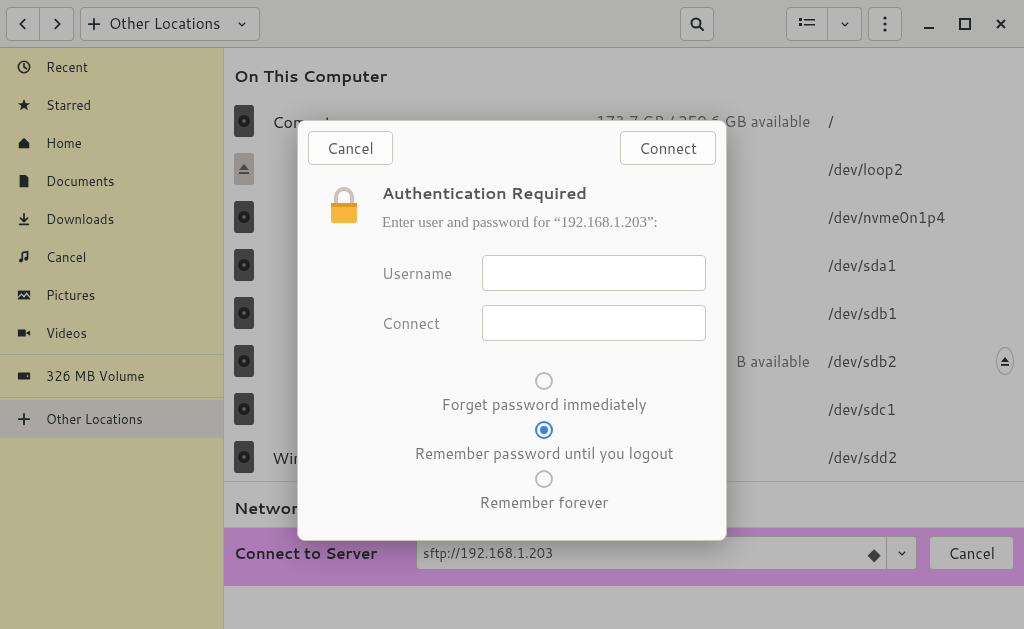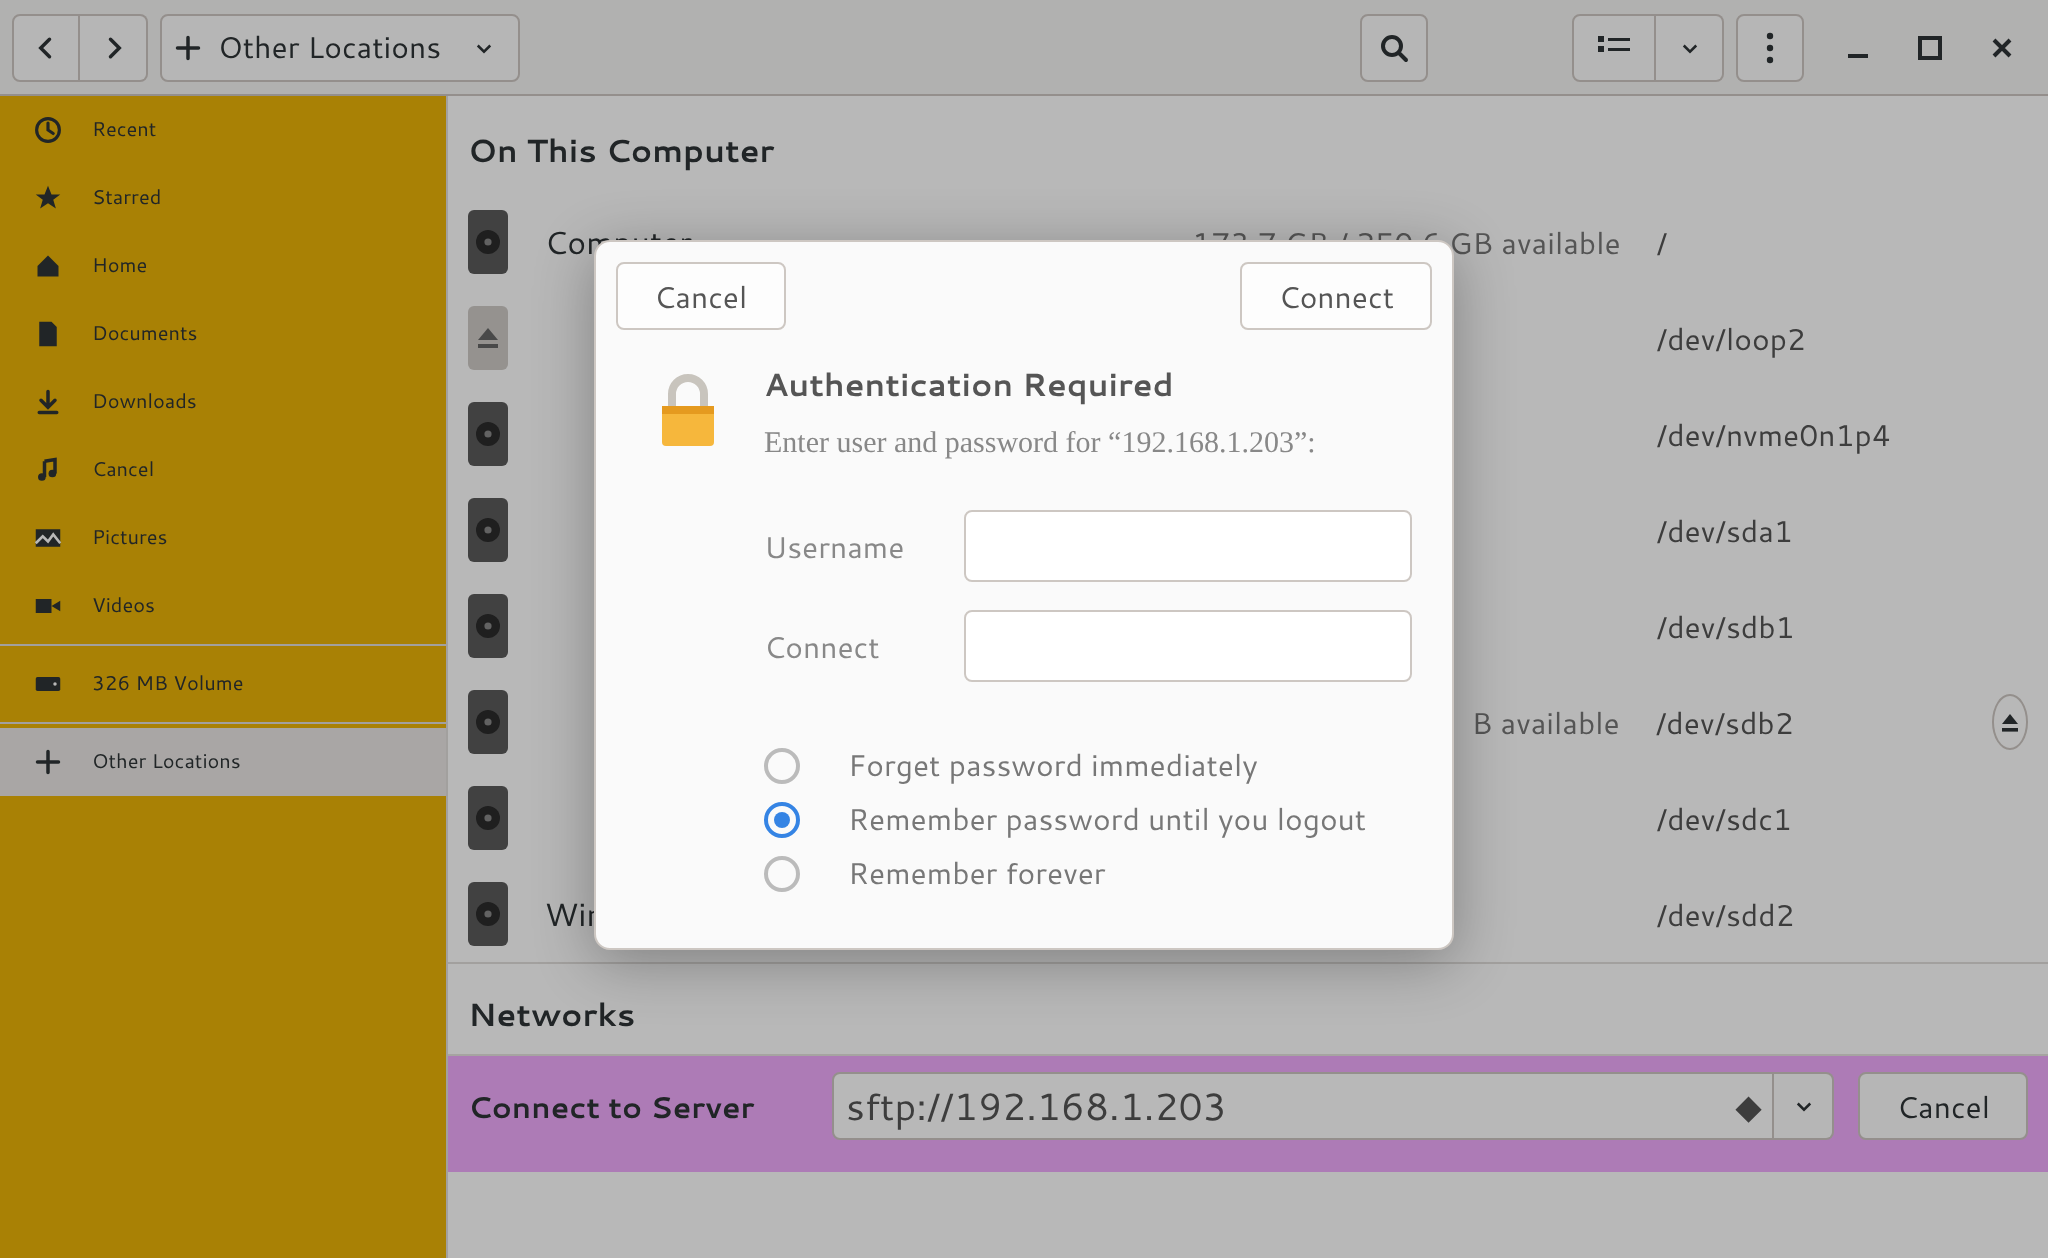--- a/index.html
+++ b/index.html
@@ -10,57 +10,57 @@
 .btn-group .btn { border-radius: 0; }
 .btn-group .btn:first-child { border-radius: 4px 0 0 4px; }
 .btn-group .btn:last-child { border-radius: 0 4px 4px 0; border-left: none; }
 .pathbar { display: flex; align-items: center; height: 34px; background: #fdfdfd; border: 1px solid #cdc7c2; border-radius: 4px; padding: 0 6px; gap: 8px; min-width: 180px; }
 .pathbar-label { font-size: 15px; }
 .spacer { flex: 1; }
 .window-controls { display: flex; gap: 18px; margin-left: 12px; margin-right: 8px; }
 .window-ctrl { width: 18px; height: 18px; display:flex;align-items:center;justify-content:center; cursor: pointer; font-weight: bold; }
 
 .body { display: flex; height: calc(100% - 48px); }
-.sidebar { width: 224px; background: #eab308; border-right: 1px solid #e1dedb; display: flex; flex-direction: column; font-size: 10px; }
+.sidebar { width: 224px; background: #fef9c3; border-right: 1px solid #e1dedb; display: flex; flex-direction: column; font-size: 13px; }
 .sidebar-item { display: flex; align-items: center; gap: 14px; padding: 10px 16px; color: #2e3436; cursor: pointer; }
 .sidebar-item.selected { background: #eae7e5; }
 .sidebar-sep { height: 1px; background: #e1dedb; margin: 2px 0; }
 .sb-icon { width: 16px; display:flex; align-items:center; justify-content:center; }
 
 .main { flex: 1; overflow: auto; padding: 0; }
 .section-title { font-weight: bold; font-size: 16px; padding: 16px 10px 10px 10px; }
 .row { display: flex; align-items: center; padding: 8px 10px; gap: 18px; }
 .row .disk-icon { width: 32px; height: 32px; background: #5b5b5b; border-radius: 3px; display:flex;align-items:center;justify-content:center; }
 .row .disk-icon.gray { background: #cfcbc7; }
 .row .name { flex: 0 0 260px; font-size: 16px; color: #2e3436; }
 .row .sub { flex: 0 0 260px; color: #777; font-size: 15px; text-align: right; }
 .row .dev { flex: 0 0 150px; color: #555; font-size: 15px; }
 .row .eject { width: 28px; height: 28px; border: 1px solid #cdc7c2; border-radius: 50%; background: #fff; display:flex;align-items:center;justify-content:center; cursor:pointer; }
 .networks-title { font-weight: bold; font-size: 16px; padding: 14px 10px 8px 10px; border-top: 1px solid #e1dedb; }
 .connect-bar { display:flex; align-items:center; gap: 12px; padding: 8px 10px 16px 10px; background:#f0abfc; border-top:1px solid #e6e3e0; }
 .connect-label { font-weight: bold; font-size: 15px; min-width: 170px; }
 .connect-input-wrap { flex:1; display:flex; align-items:center; border:1px solid #cdc7c2; border-radius:4px; background:#fff; height:34px; padding: 0 6px; }
-.connect-input { flex:1; border:none; outline:none; font-size:19px; color:#555; background:transparent; }
+.connect-input { flex:1; border:none; outline:none; font-size:13px; color:#555; background:transparent; }
 .connect-hist { width: 30px; height: 34px; border:1px solid #cdc7c2; border-left:none; border-radius: 0 4px 4px 0; display:flex;align-items:center;justify-content:center; background:#fdfdfd; cursor:pointer; }
 
 
 .overlay { position: absolute; inset: 0; background: rgba(0,0,0,0.28); display:flex; align-items:flex-start; justify-content:center; padding-top: 120px; }
 .dialog { width: 430px; background: #fafafa; border: 1px solid #cdc7c2; border-radius: 8px; box-shadow: 0 6px 30px rgba(0,0,0,0.3); overflow:hidden; }
 .dialog-header { display:flex; justify-content:space-between; padding: 10px; }
 .dialog-btn { height: 34px; padding: 0 18px; background: #fdfdfd; border:1px solid #cdc7c2; border-radius:4px; font-size:15px; color:#555; cursor:pointer; }
 .dialog-body { padding: 6px 20px 24px 28px; display:flex; gap: 16px; }
 .lock-icon { width: 40px; padding-top: 4px; }
 .dialog-content { flex:1; }
 .dlg-title { font-weight: bold; font-size: 16px; color: #555; margin-bottom: 10px; }
 .dlg-sub { font-size: 15px; color: #888; margin-bottom: 24px; font-family: Liberation Serif, serif; }
 .field-row { display:flex; align-items:center; gap: 12px; margin-bottom: 14px; }
 .field-label { width: 88px; text-align:left; color:#888; font-size:15px; }
 .field-input { flex:1; height: 36px; border:1px solid #cdc7c2; border-radius:4px; background:#fff; padding: 0 8px; font-size:15px; }
 .radios { margin-top: 28px; }
-.radio-row { display:flex; align-items:center; gap:24px; color:#777; font-size:15px; padding: 3px 0; cursor:pointer; }
+.radio-row { display:flex; align-items:center; gap:4px; color:#777; font-size:15px; padding: 3px 0; cursor:pointer;flex-direction:column; }
 .radio-dot { width:18px; height:18px; border:2px solid #bbb; border-radius:50%; display:flex;align-items:center;justify-content:center; }
 .radio-dot.checked { border-color:#3584e4; }
 .radio-dot.checked::after { content:""; width:8px; height:8px; background:#3584e4; border-radius:50%; }
 svg { display:block; }
 </style>
 </head>
 <body>
 
 <div class="headerbar">
   <div class="btn-group">

